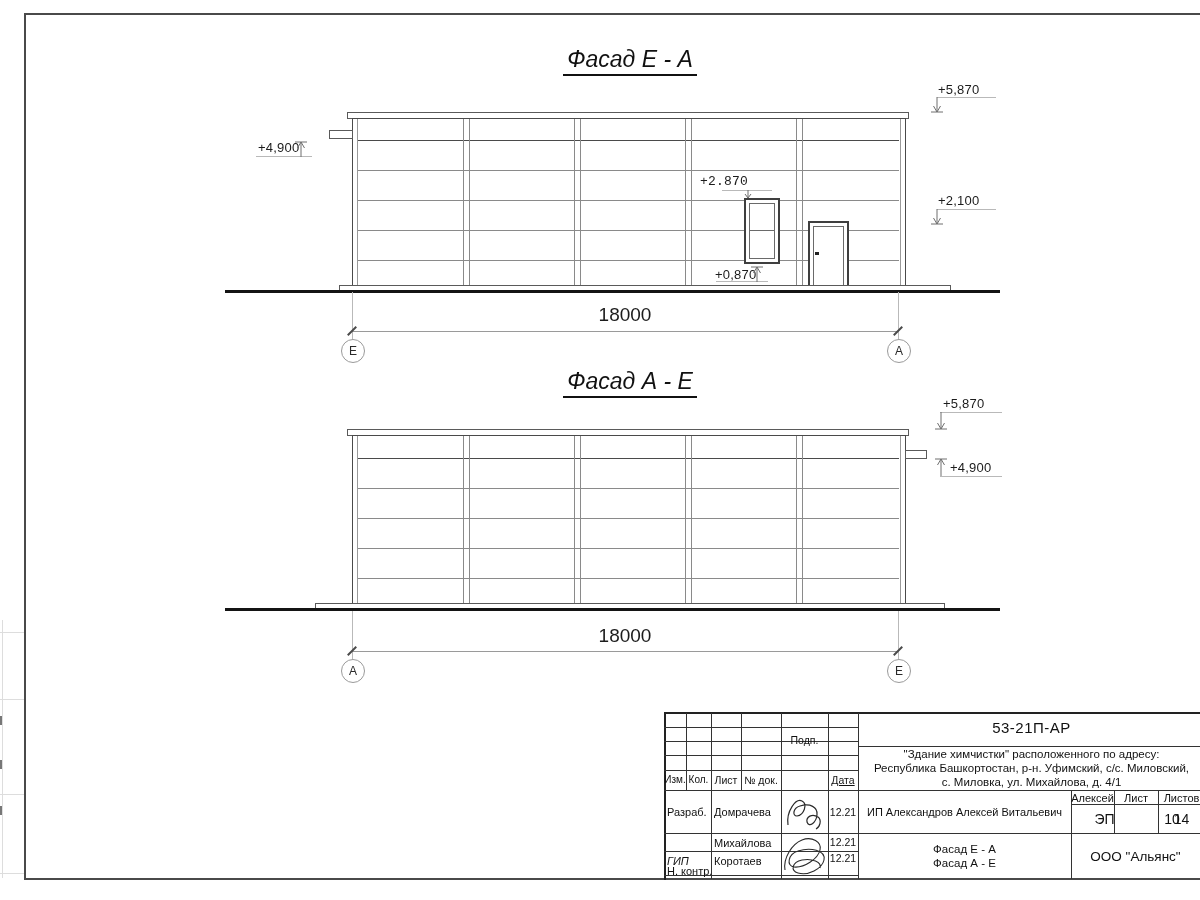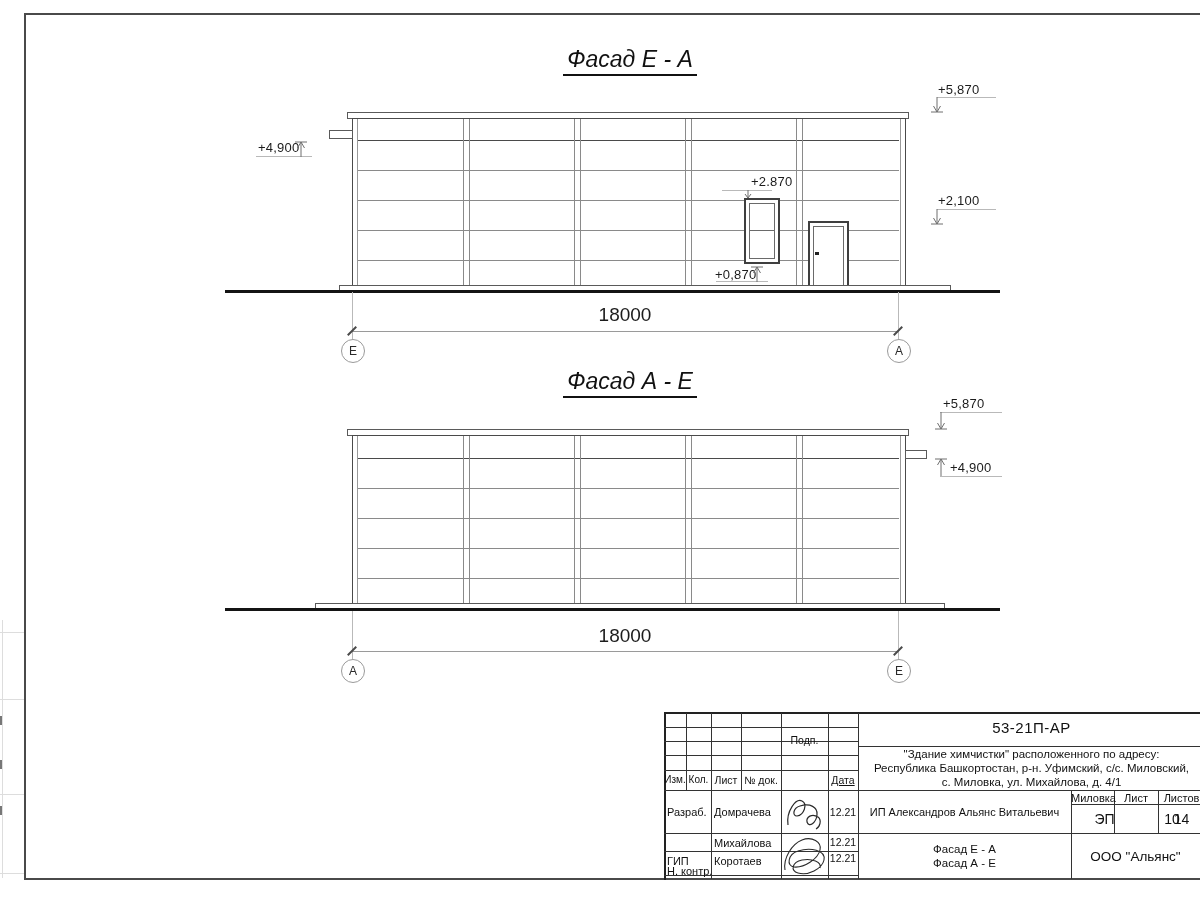--- a/index.html
+++ b/index.html
@@ -87,21 +87,21 @@
 <svg class="a" style="left:930px;top:97px;" width="14" height="16" viewBox="0 0 14 16">
   <path d="M7 0 V15 M3.5 9 L7 15 L10.5 9 M1 15 H13" fill="none" stroke="#6f6f6f" stroke-width="1"></path>
 </svg>
 
 <div class="lbl" style="left:938px;top:193px;">+2,100</div>
 <div class="lead" style="left:937px;top:209px;width:59px;"></div>
 <svg class="a" style="left:930px;top:209px;" width="14" height="16" viewBox="0 0 14 16">
   <path d="M7 0 V15 M3.5 9 L7 15 L10.5 9 M1 15 H13" fill="none" stroke="#6f6f6f" stroke-width="1"></path>
 </svg>
 
-<div class="lbl" style="left:751px;top:174px;">+2.870</div>
+<div class="lbl" style="left:700px;top:174px;font-family:Liberation Mono, monospace;">+2.870</div>
 <div class="lead" style="left:722px;top:190px;width:50px;"></div>
 <svg class="a" style="left:742px;top:190px;" width="12" height="9" viewBox="0 0 12 9">
   <path d="M6 0 V8 M3 4 L6 8 L9 4" fill="none" stroke="#6f6f6f" stroke-width="1"></path>
 </svg>
 
 <div class="lbl" style="left:715px;top:267px;">+0,870</div>
 <div class="lead" style="left:716px;top:281px;width:52px;"></div>
 <svg class="a" style="left:750px;top:263px;" width="14" height="19" viewBox="0 0 14 19">
   <path d="M7 19 V4 M3.5 10 L7 4 L10.5 10 M1 4 H13" fill="none" stroke="#6f6f6f" stroke-width="1"></path>
 </svg>
@@ -195,39 +195,39 @@
   <div class="st ctr" style="left:741px;top:774px;width:40px;font-size:10.5px;">№ док.</div>
   <div class="st ctr" style="left:781px;top:734px;width:47px;font-size:10.5px;">Подп.</div>
   <div class="st ctr" style="left:828px;top:774px;width:30px;font-size:10.5px;text-decoration:underline;">Дата</div>
 
   <div class="st" style="left:667px;top:806px;font-size:11px;">Разраб.</div>
   <div class="st" style="left:714px;top:806px;font-size:11px;">Домрачева</div>
   <div class="st ctr" style="left:828px;top:806px;width:30px;font-size:10.5px;">12.21</div>
   <div class="st" style="left:667px;top:865px;font-size:11px;">Н. контр.</div>
   <div class="st" style="left:714px;top:837px;font-size:11px;">Михайлова</div>
   <div class="st ctr" style="left:828px;top:836px;width:30px;font-size:10.5px;">12.21</div>
-  <div class="st" style="left:667px;top:855px;font-size:11px;">ГИП</div>
+  <div class="st" style="left:667px;top:855px;font-size:11px;font-style:italic;">ГИП</div>
   <div class="st" style="left:714px;top:855px;font-size:11px;">Коротаев</div>
   <div class="st ctr" style="left:828px;top:852px;width:30px;font-size:10.5px;">12.21</div>
 
   <svg class="a" style="left:784px;top:793px;" width="42" height="39" viewBox="0 0 42 39">
     <path d="M4 32 C2 18 12 5 18 8 C24 11 20 22 13 23 C8 23 9 15 16 13 C26 10 34 14 33 22 C32 30 25 35 23 29 C22 24 28 20 34 24 C38 27 36 34 32 36" fill="none" stroke="#2a2a2a" stroke-width="1.2"></path>
   </svg>
   <svg class="a" style="left:782px;top:834px;" width="46" height="43" viewBox="0 0 46 43">
     <path d="M3 36 C1 24 10 10 20 6 C30 2 40 8 38 16 C36 25 22 34 12 33 C4 32 6 20 16 17 C28 13 44 16 42 26 C40 35 26 42 16 39 C8 37 10 28 20 26 C30 24 40 28 38 34" fill="none" stroke="#2a2a2a" stroke-width="1.1"></path>
   </svg>
 
   <div class="st ctr" style="left:858px;top:719px;width:347px;font-size:15px;letter-spacing:0.5px;">53-21П-АР</div>
   <div class="st ctr" style="left:858px;top:748px;width:347px;font-size:11.5px;">"Здание химчистки" расположенного по адресу:</div>
   <div class="st ctr" style="left:858px;top:762px;width:347px;font-size:11.5px;">Республика Башкортостан, р-н. Уфимский, с/с. Миловский,</div>
   <div class="st ctr" style="left:858px;top:776px;width:347px;font-size:11.5px;">с. Миловка, ул. Михайлова, д. 4/1</div>
 
-  <div class="st ctr" style="left:858px;top:806px;width:213px;font-size:11px;">ИП Александров Альянс Витальевич</div>
-
-  <div class="st ctr" style="left:1071px;top:792px;width:43px;font-size:11px;">Миловка</div>
+  <div class="st ctr" style="left:858px;top:806px;width:213px;font-size:11px;">ИП Александров Алексей Витальевич</div>
+
+  <div class="st ctr" style="left:1071px;top:792px;width:43px;font-size:11px;">Алексей</div>
   <div class="st ctr" style="left:1114px;top:792px;width:44px;font-size:11px;">Лист</div>
   <div class="st ctr" style="left:1158px;top:792px;width:47px;font-size:11px;">Листов</div>
   <div class="st ctr" style="left:1071px;top:811px;width:43px;font-size:14px;margin-left:12px;">ЭП</div>
   <div class="st ctr" style="left:1114px;top:811px;width:44px;font-size:14px;margin-left:36px;">10</div>
   <div class="st ctr" style="left:1158px;top:811px;width:47px;font-size:14px;">14</div>
 
   <div class="st ctr" style="left:858px;top:843px;width:213px;font-size:11.5px;">Фасад Е - А</div>
   <div class="st ctr" style="left:858px;top:857px;width:213px;font-size:11.5px;">Фасад А - Е</div>
   <div class="st ctr" style="left:1071px;top:849px;width:129px;font-size:13.5px;">ООО "Альянс"</div>
 </div>

